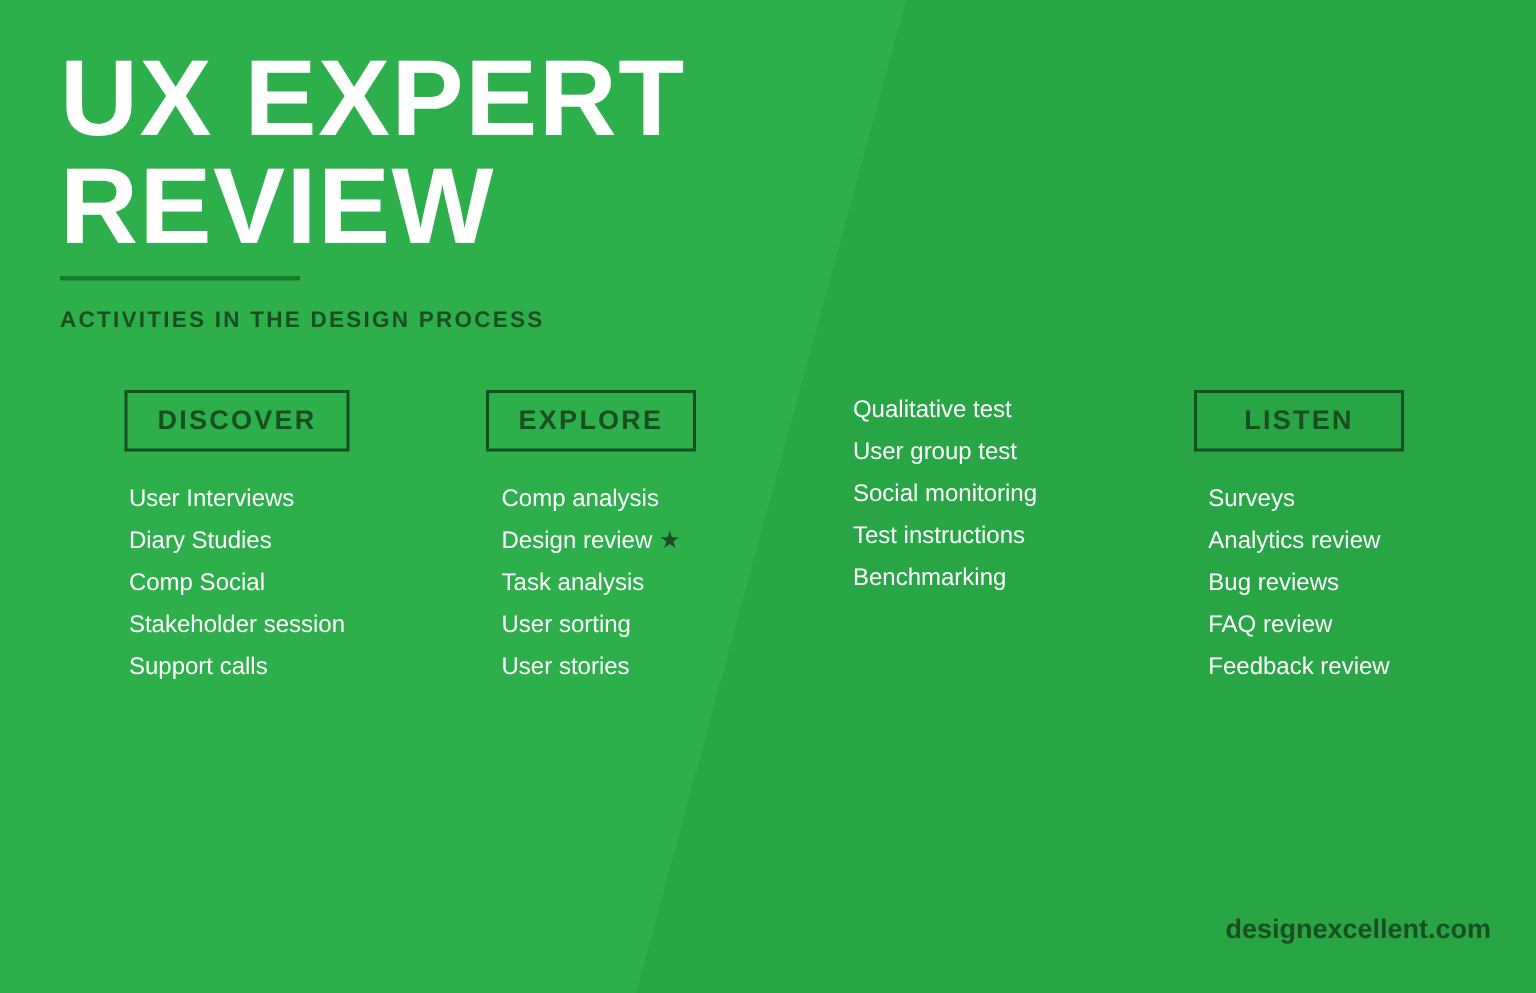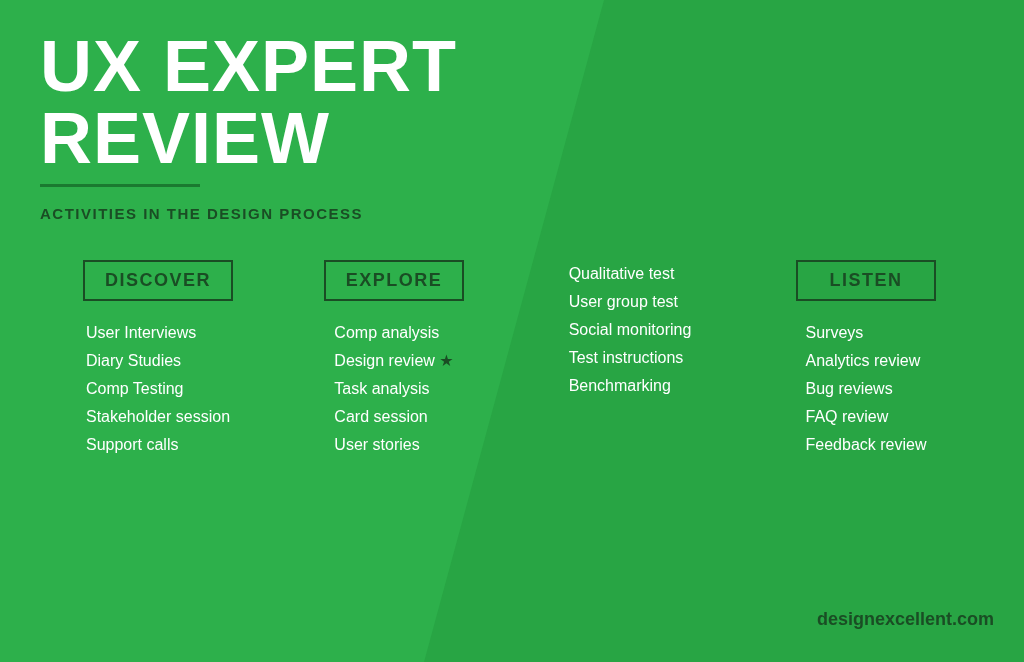--- a/index.html
+++ b/index.html
@@ -144,32 +144,32 @@
 
     <p class="subtitle">ACTIVITIES IN THE DESIGN PROCESS</p>
 
     <div class="columns" id="columns-container">
 
     <div class="column">
           <div class="category-box"><span class="category-label">DISCOVER</span></div>
           <ul class="items-list">
             <li>User Interviews</li>
             <li>Diary Studies</li>
-            <li>Comp Testing</li>
+            <li>Comp Social</li>
             <li>Stakeholder session</li>
             <li>Support calls</li>
           </ul>
         </div>
         <div class="column">
           <div class="category-box"><span class="category-label">EXPLORE</span></div>
           <ul class="items-list">
             <li>Comp analysis</li>
             <li>Design review <span class="star">★</span></li>
             <li>Task analysis</li>
-            <li>Card session</li>
+            <li>User sorting</li>
             <li>User stories</li>
           </ul>
         </div>
         <div class="column">
           <ul class="items-list">
             <li>Qualitative test</li>
             <li>User group test</li>
             <li>Social monitoring</li>
             <li>Test instructions</li>
             <li>Benchmarking</li>

